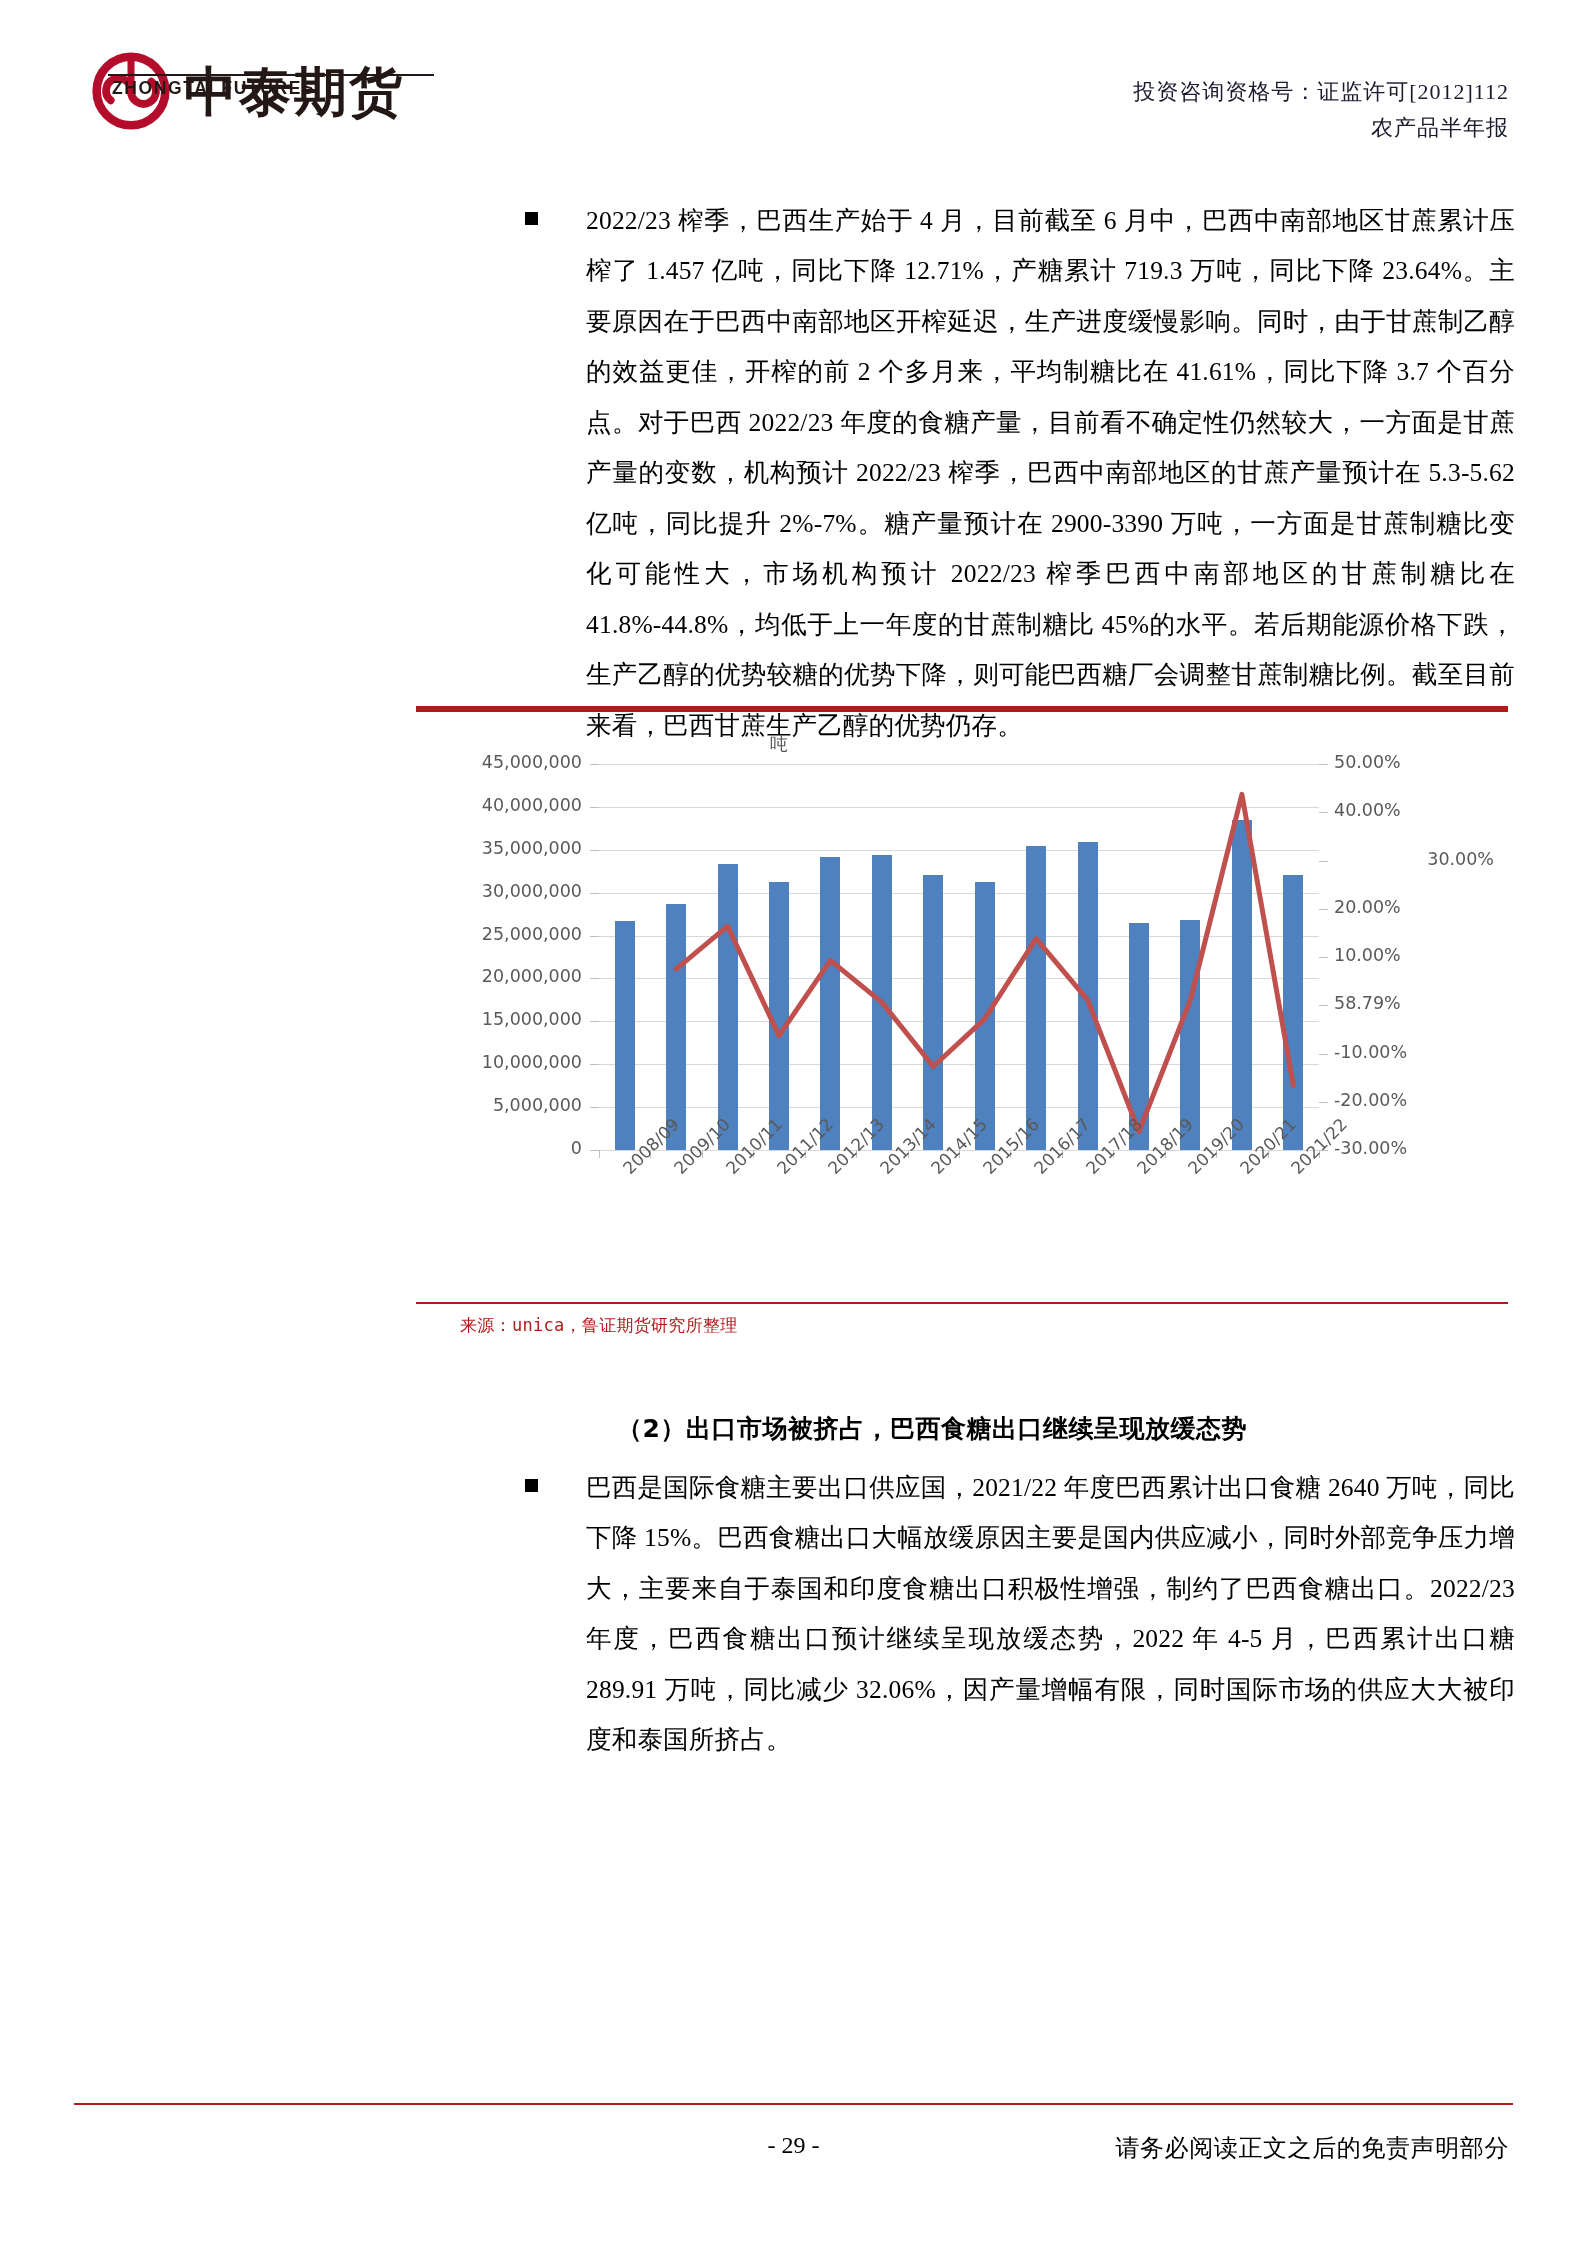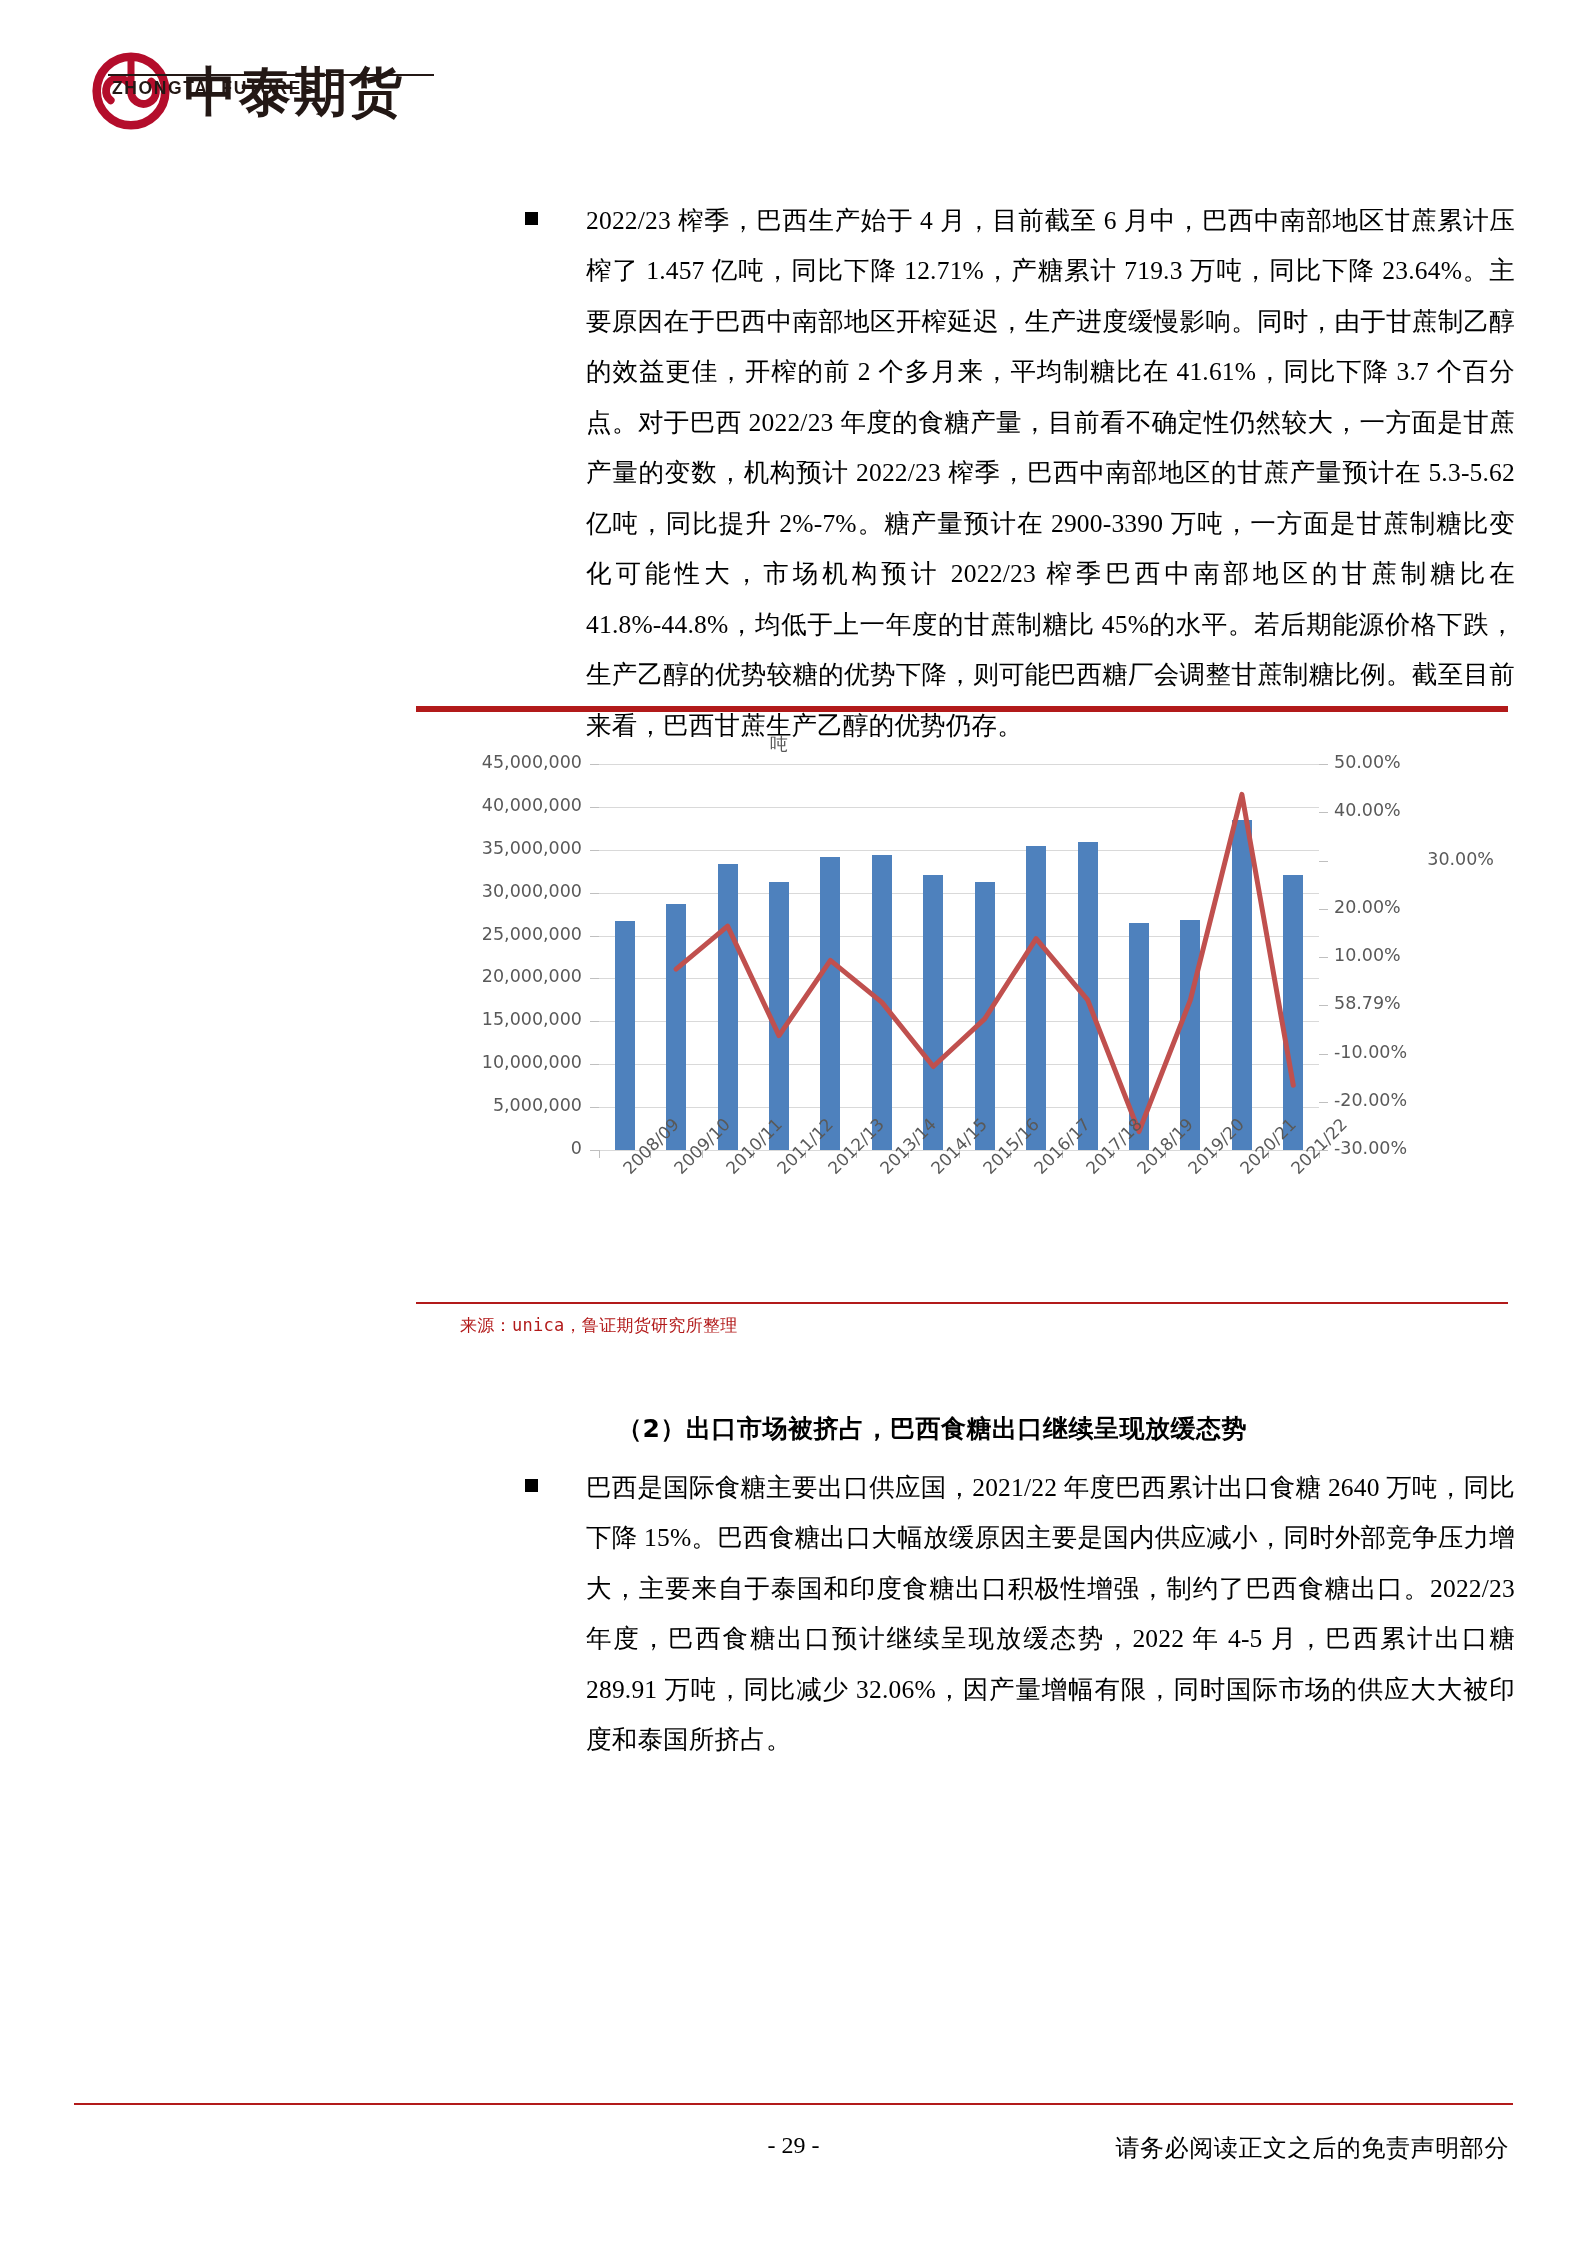--- a/index.html
+++ b/index.html
@@ -90,20 +90,24 @@
           <circle cx="50" cy="50" r="44" fill="none" stroke="#B40D2B" stroke-width="11"></circle>
           <path d="M50 10 L50 50" stroke="#B40D2B" stroke-width="9" fill="none"></path>
           <path d="M24 62 a16 16 0 1 1 26 -12 a16 16 0 1 0 26 -12" fill="none" stroke="#B40D2B" stroke-width="10" stroke-linecap="round"></path>
         </svg>
       </div>
       <div class="logo-text-cn">中泰期货</div>
     </div>
     <div class="logo-en-bar"></div>
     <div class="logo-text-en">ZHONGTAI FUTURES</div>
 
+    <div class="hdr-right">
+      <div>投资咨询资格号：证监许可[2012]112</div>
+      <div>农产品半年报</div>
+    </div>
   </div>
 
   <div class="bullet-block" style="left:525px; top:196px; width:990px;">
     <div class="bullet-sq"></div>
     <div class="bullet-body" style="--bw:930px;">
       <div class="para">2022/23 榨季，巴西生产始于 4 月，目前截至 6 月中，巴西中南部地区甘蔗累计压榨了 1.457 亿吨，同比下降 12.71%，产糖累计 719.3 万吨，同比下降 23.64%。主要原因在于巴西中南部地区开榨延迟，生产进度缓慢影响。同时，由于甘蔗制乙醇的效益更佳，开榨的前 2 个多月来，平均制糖比在 41.61%，同比下降 3.7 个百分点。对于巴西 2022/23 年度的食糖产量，目前看不确定性仍然较大，一方面是甘蔗产量的变数，机构预计 2022/23 榨季，巴西中南部地区的甘蔗产量预计在 5.3-5.62 亿吨，同比提升 2%-7%。糖产量预计在 2900-3390 万吨，一方面是甘蔗制糖比变化可能性大，市场机构预计 2022/23 榨季巴西中南部地区的甘蔗制糖比在 41.8%-44.8%，均低于上一年度的甘蔗制糖比 45%的水平。若后期能源价格下跌，生产乙醇的优势较糖的优势下降，则可能巴西糖厂会调整甘蔗制糖比例。截至目前来看，巴西甘蔗生产乙醇的优势仍存。</div>
     </div>
   </div>
 
   <div class="fig-wrap">

